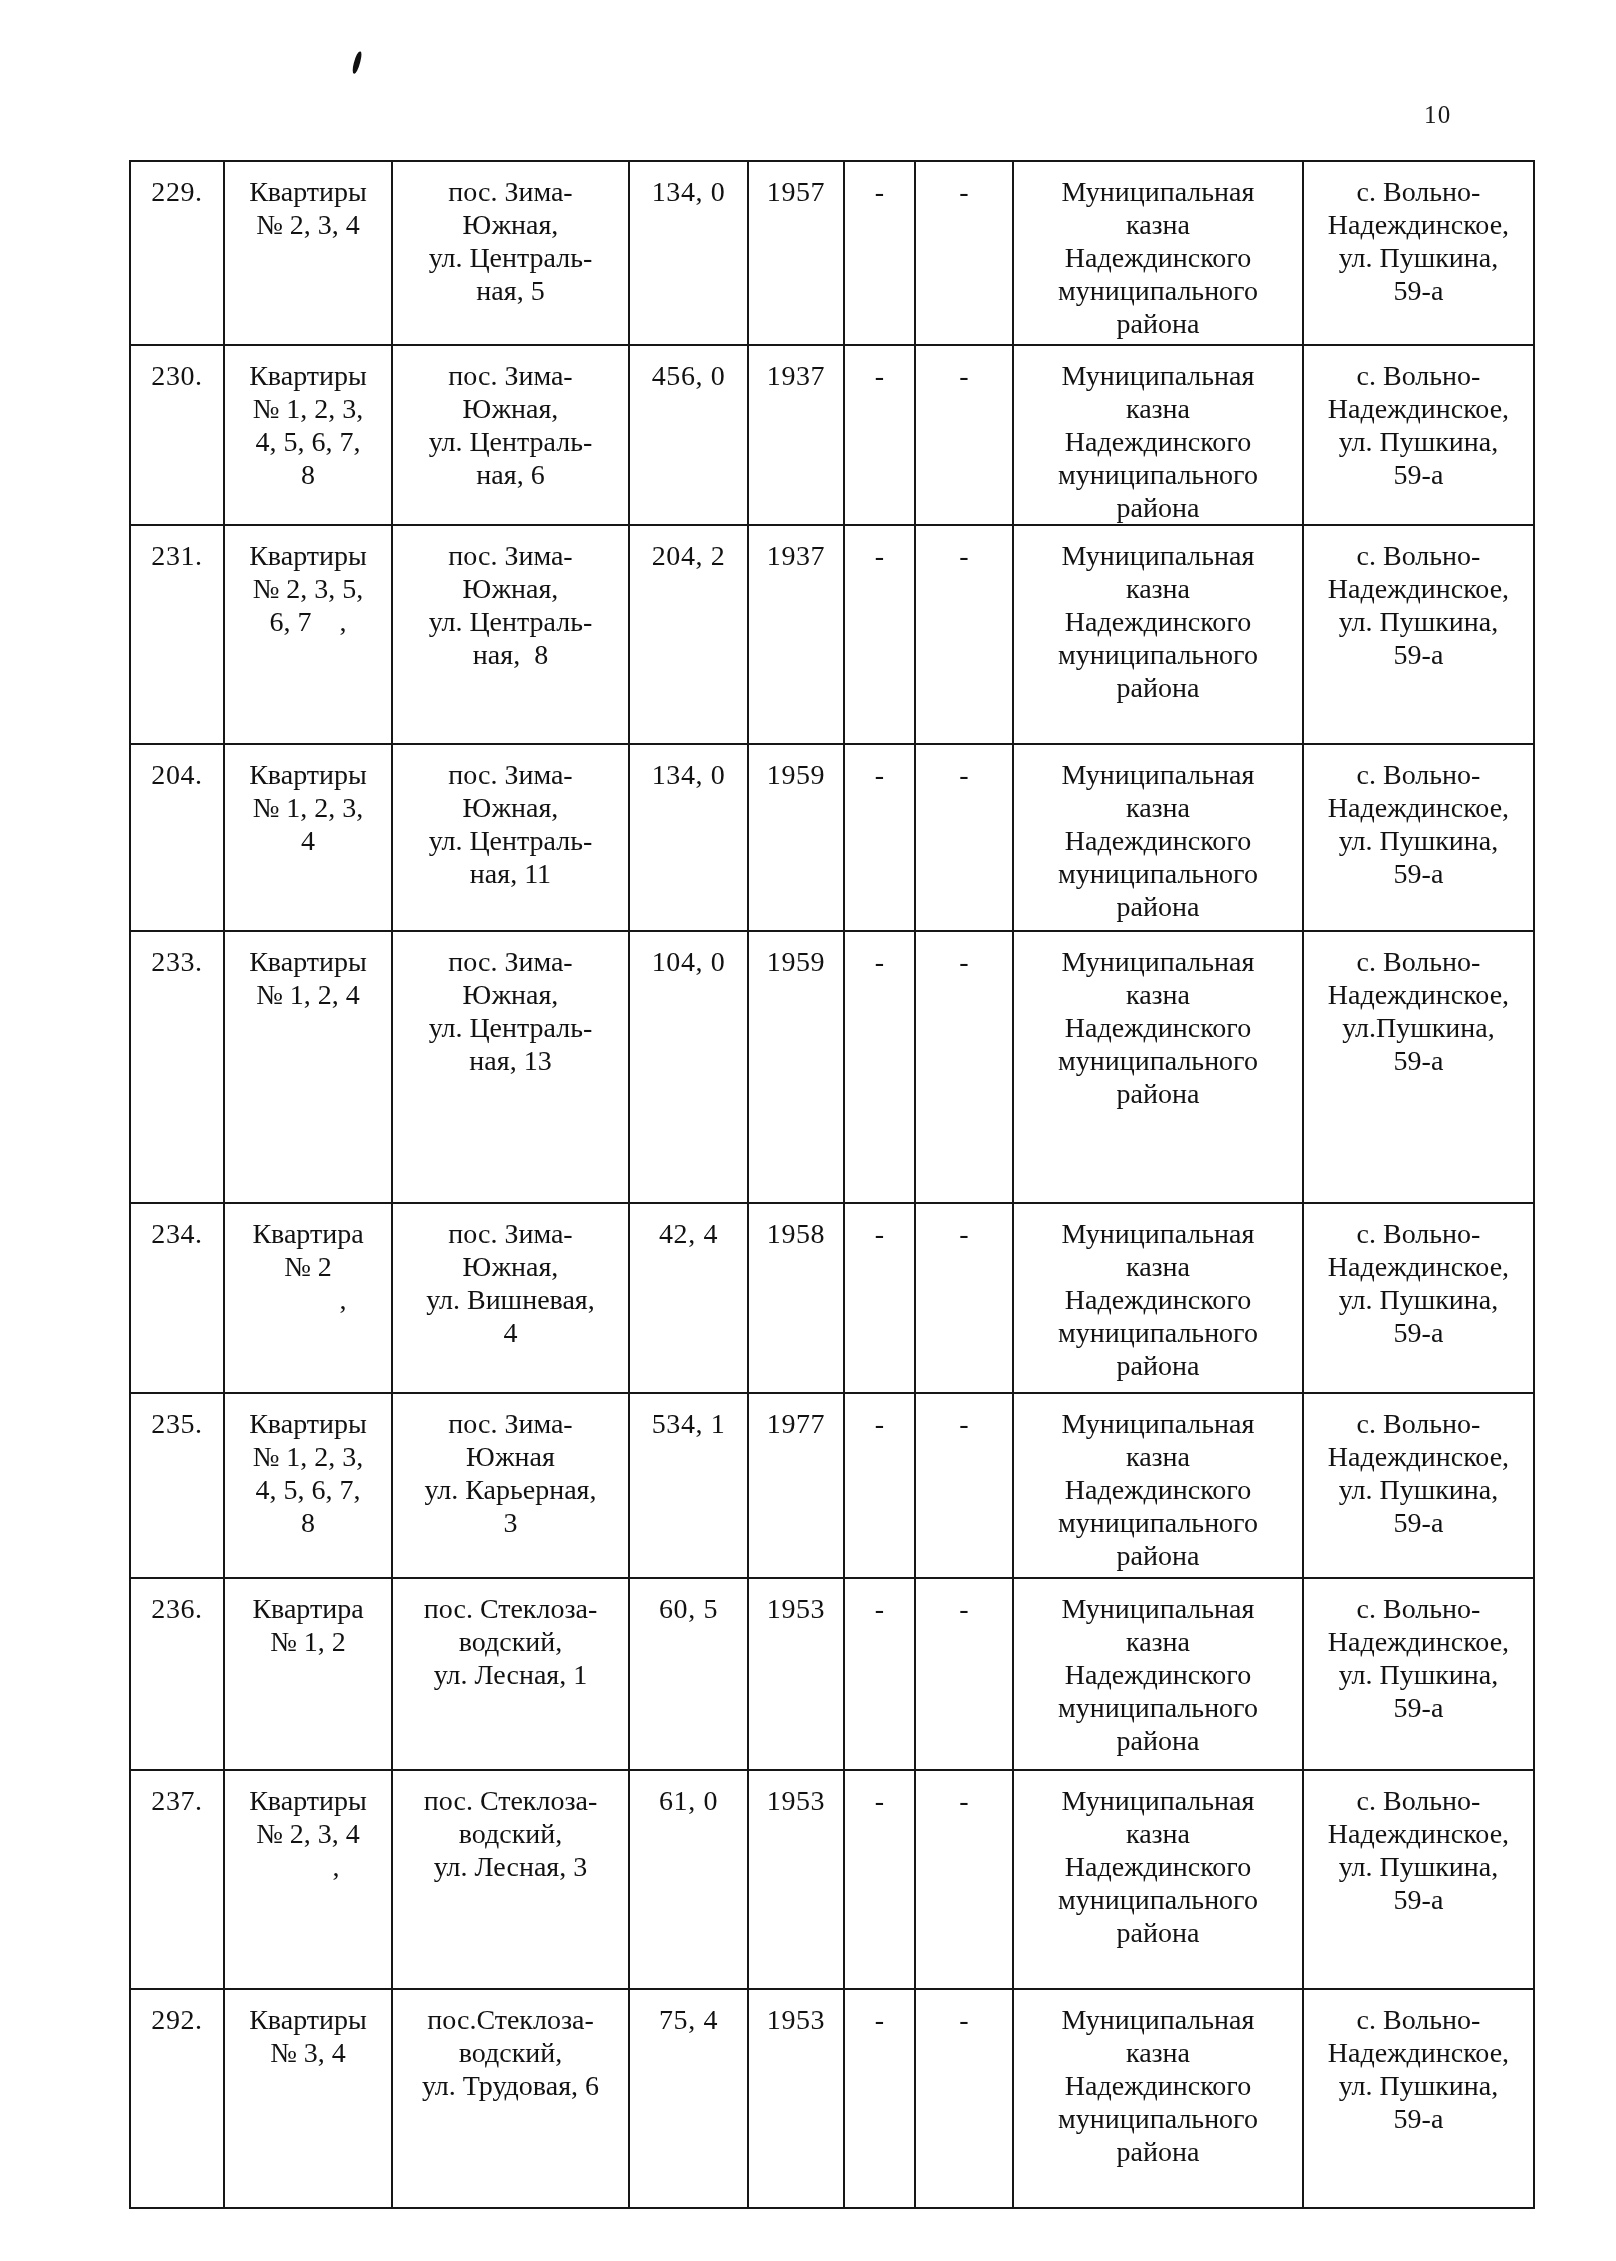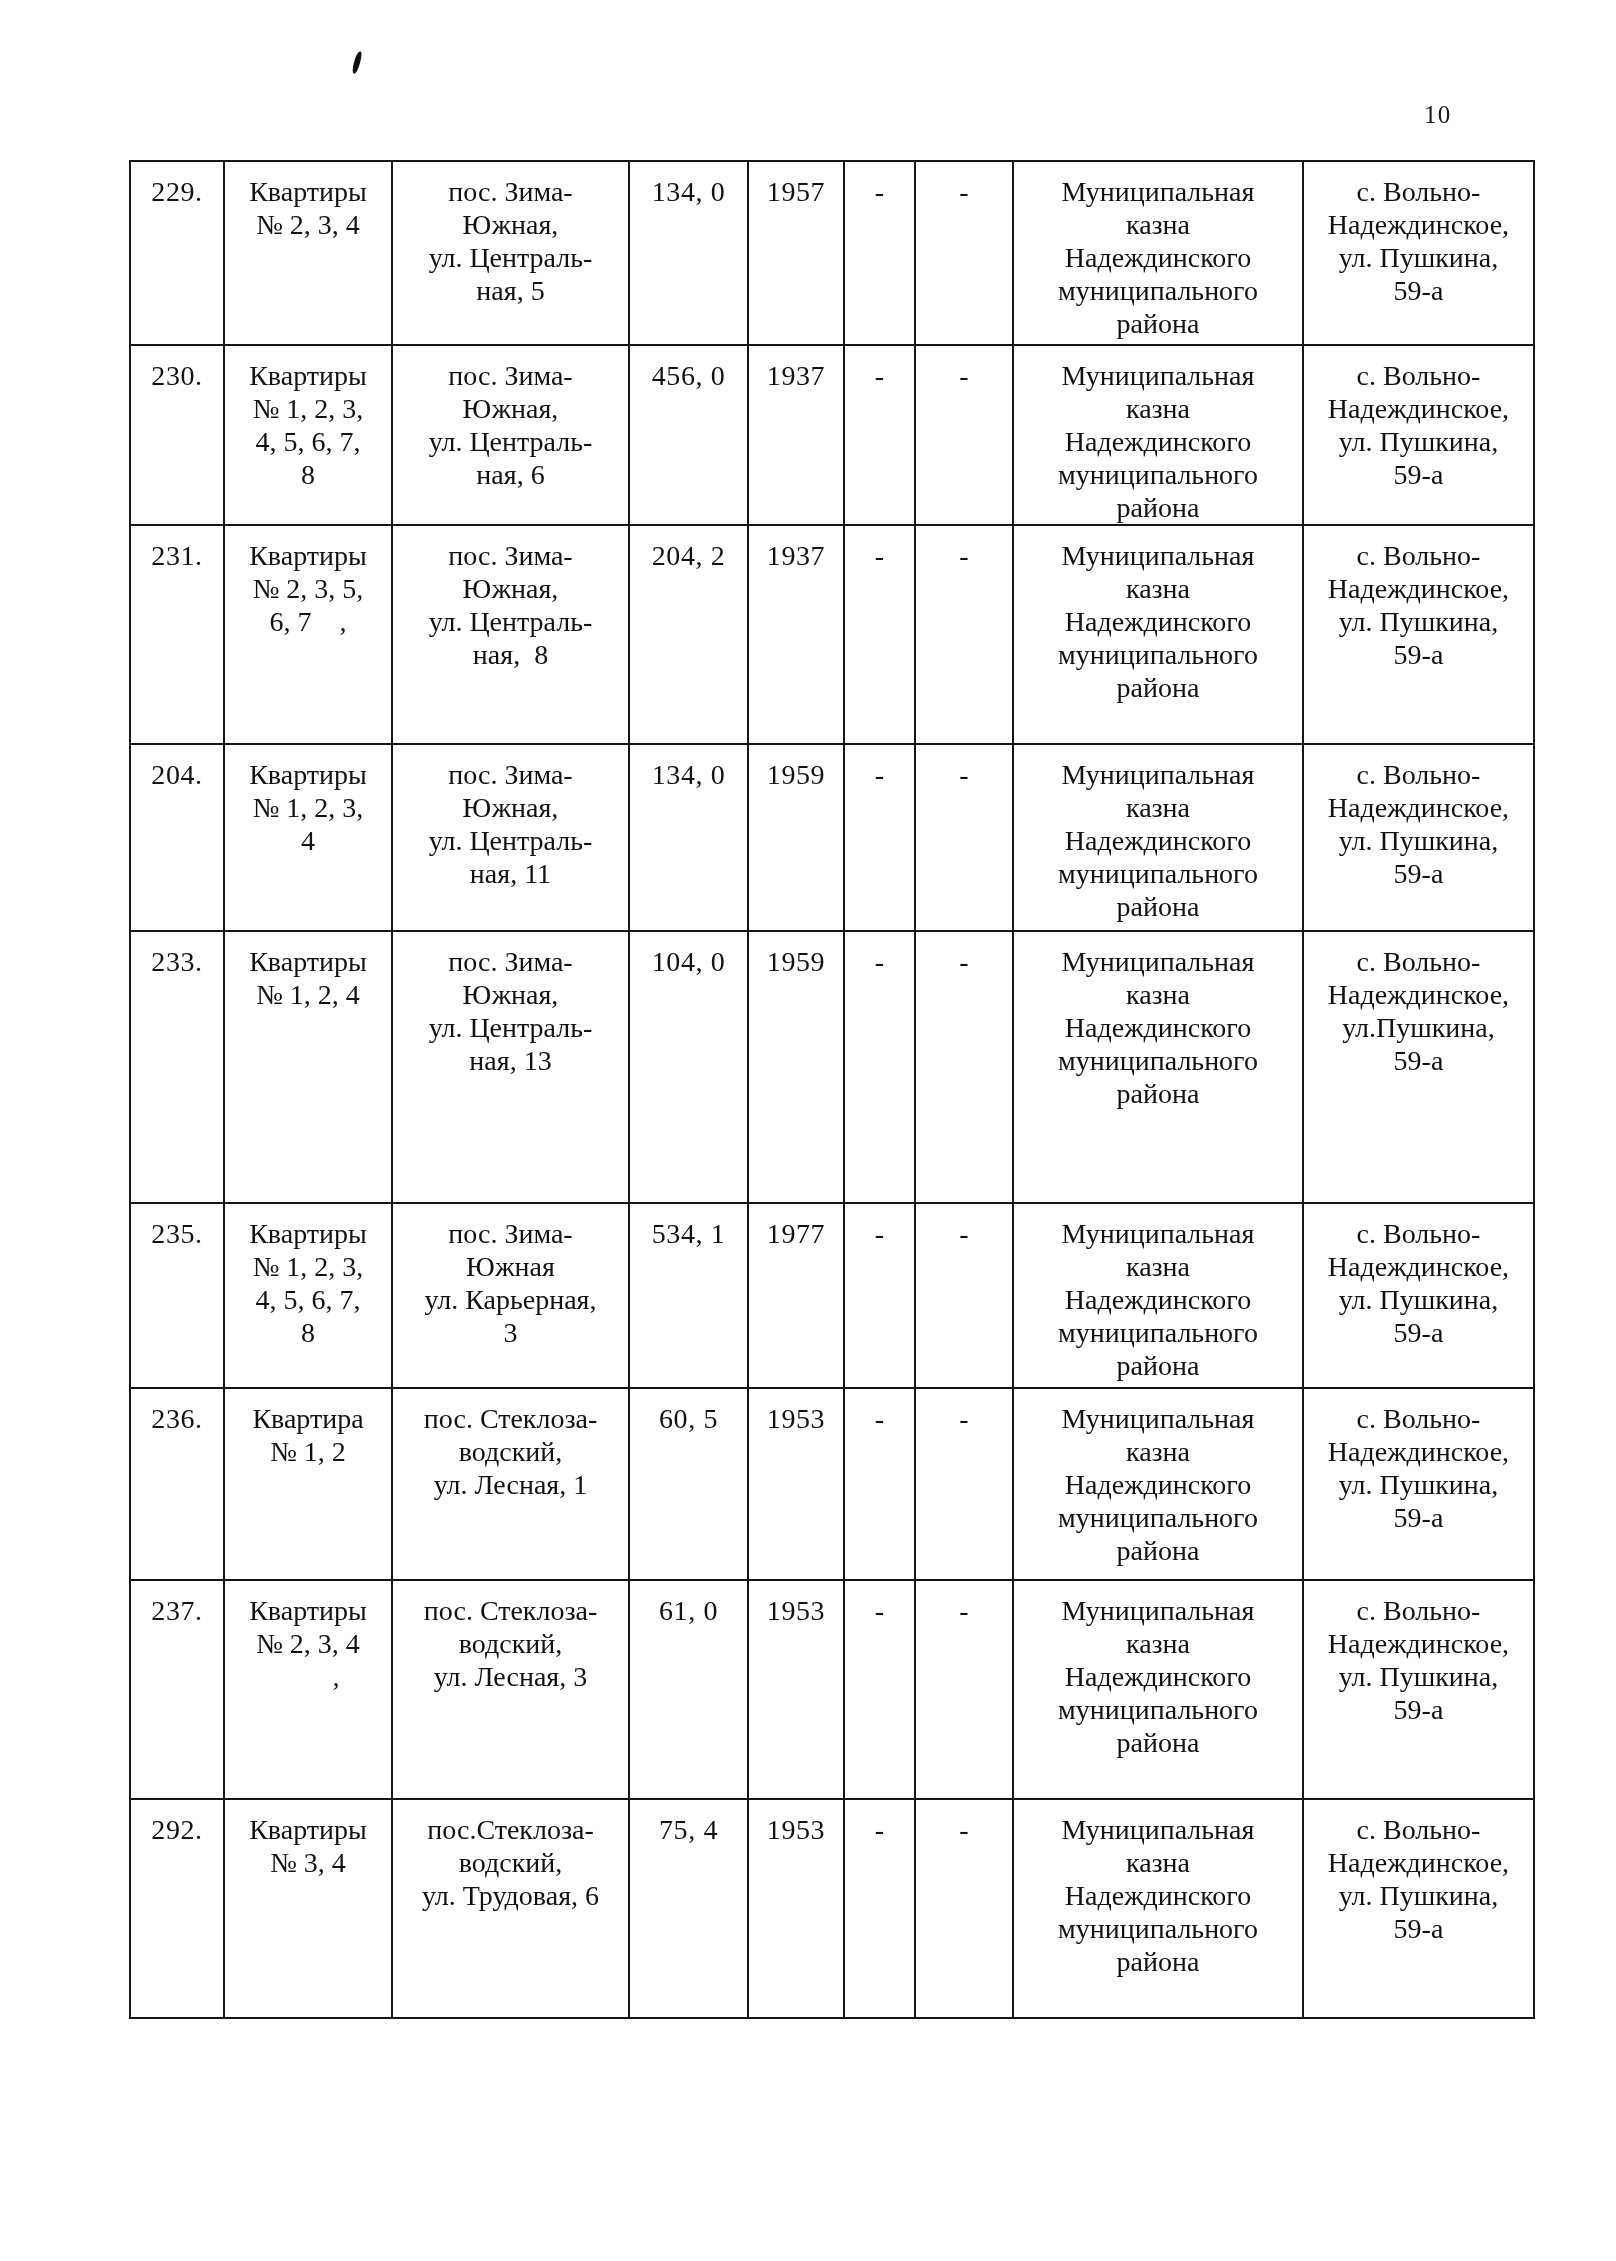--- a/index.html
+++ b/index.html
@@ -184,20 +184,43 @@
         <td class="c-owner">Муниципальная
 казна
 Надеждинского
 муниципального
 района</td>
         <td class="c-oaddr">с. Вольно-
 Надеждинское,
 ул.Пушкина,
 59-а</td>
       </tr>
+      <tr style="height:190px">
+        <td class="c-num">234.</td>
+        <td class="c-obj">Квартира
+№ 2
+          ,</td>
+        <td class="c-addr">пос. Зима-
+Южная,
+ул. Вишневая,
+4</td>
+        <td class="c-area">42, 4</td>
+        <td class="c-year">1958</td>
+        <td class="c-d1">-</td>
+        <td class="c-d2">-</td>
+        <td class="c-owner">Муниципальная
+казна
+Надеждинского
+муниципального
+района</td>
+        <td class="c-oaddr">с. Вольно-
+Надеждинское,
+ул. Пушкина,
+59-а</td>
+      </tr>
       <tr style="height:185px">
         <td class="c-num">235.</td>
         <td class="c-obj">Квартиры
 № 1, 2, 3,
 4, 5, 6, 7,
 8</td>
         <td class="c-addr">пос. Зима-
 Южная
 ул. Карьерная,
 3</td>

